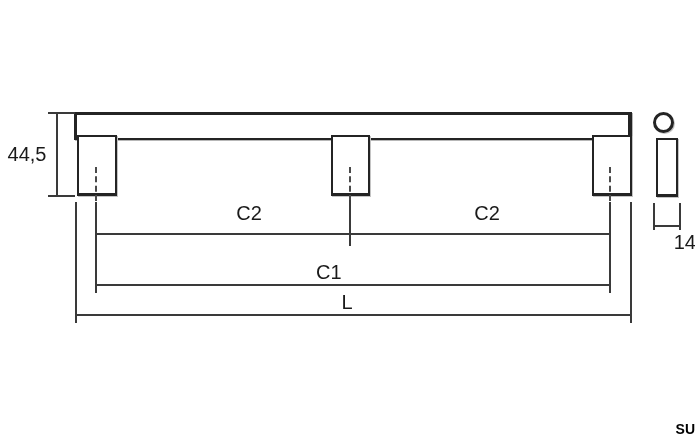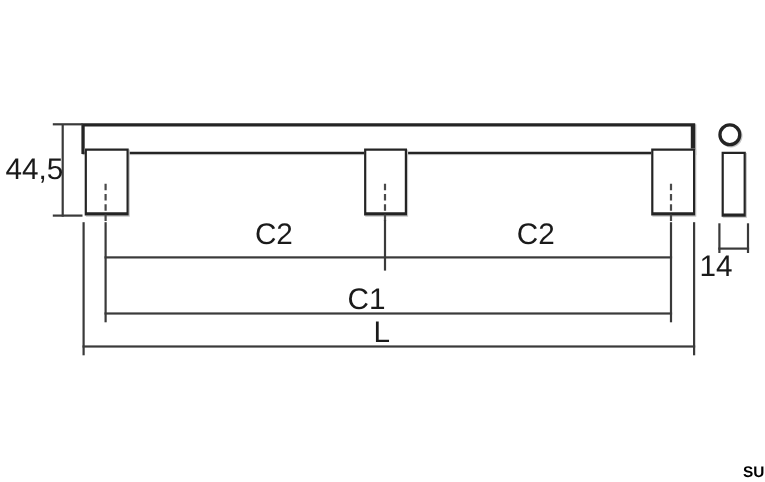--- a/index.html
+++ b/index.html
@@ -48,27 +48,27 @@
     background:#fff;box-shadow:1px 1px 0 #c4c4c4;
   }
   .side-rect{
     left:656px;top:138px;width:22px;height:59px;background:#fff;
     border:2px solid #242424;border-bottom-width:3px;box-shadow:1px 1px 0 #c4c4c4;
   }
   .tick14-l{left:653px;top:203px;height:27px;}
   .tick14-r{left:679px;top:203px;height:27px;}
   .dim-14{left:653px;top:225px;width:28px;}
   
-  .lbl{font-size:27px;line-height:22px;white-space:nowrap;}
+  .lbl{font-size:20px;line-height:22px;white-space:nowrap;}
   .lbl-445{left:5px;top:143px;width:44px;text-align:center;}
   .lbl-c2l{left:219px;top:202px;width:60px;text-align:center;}
   .lbl-c2r{left:457px;top:202px;width:60px;text-align:center;}
   .lbl-c1{left:316px;top:261px;width:60px;}
   .lbl-l{left:317px;top:291px;width:60px;text-align:center;}
-  .lbl-14{left:636px;top:231px;width:60px;text-align:left;}
+  .lbl-14{left:636px;top:231px;width:60px;text-align:right;}
   .watermark{right:0;bottom:1px;font-size:14px;font-weight:bold;letter-spacing:0;color:#000;padding-left:44px;}
 </style>
 </head>
 <body>
 
 <div id="canvas">
 
   <div class="abs bar"></div>
   <div class="abs post p-left"></div>
   <div class="abs post p-mid"></div>

